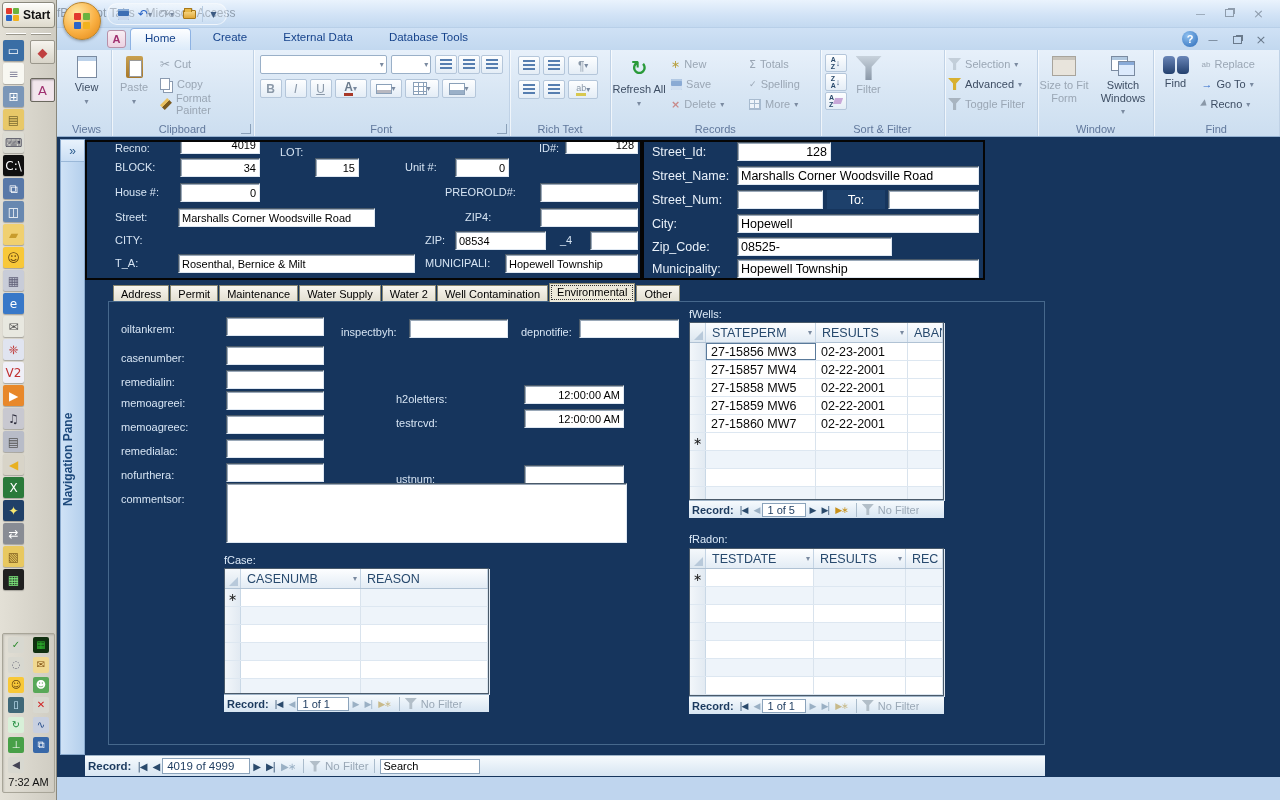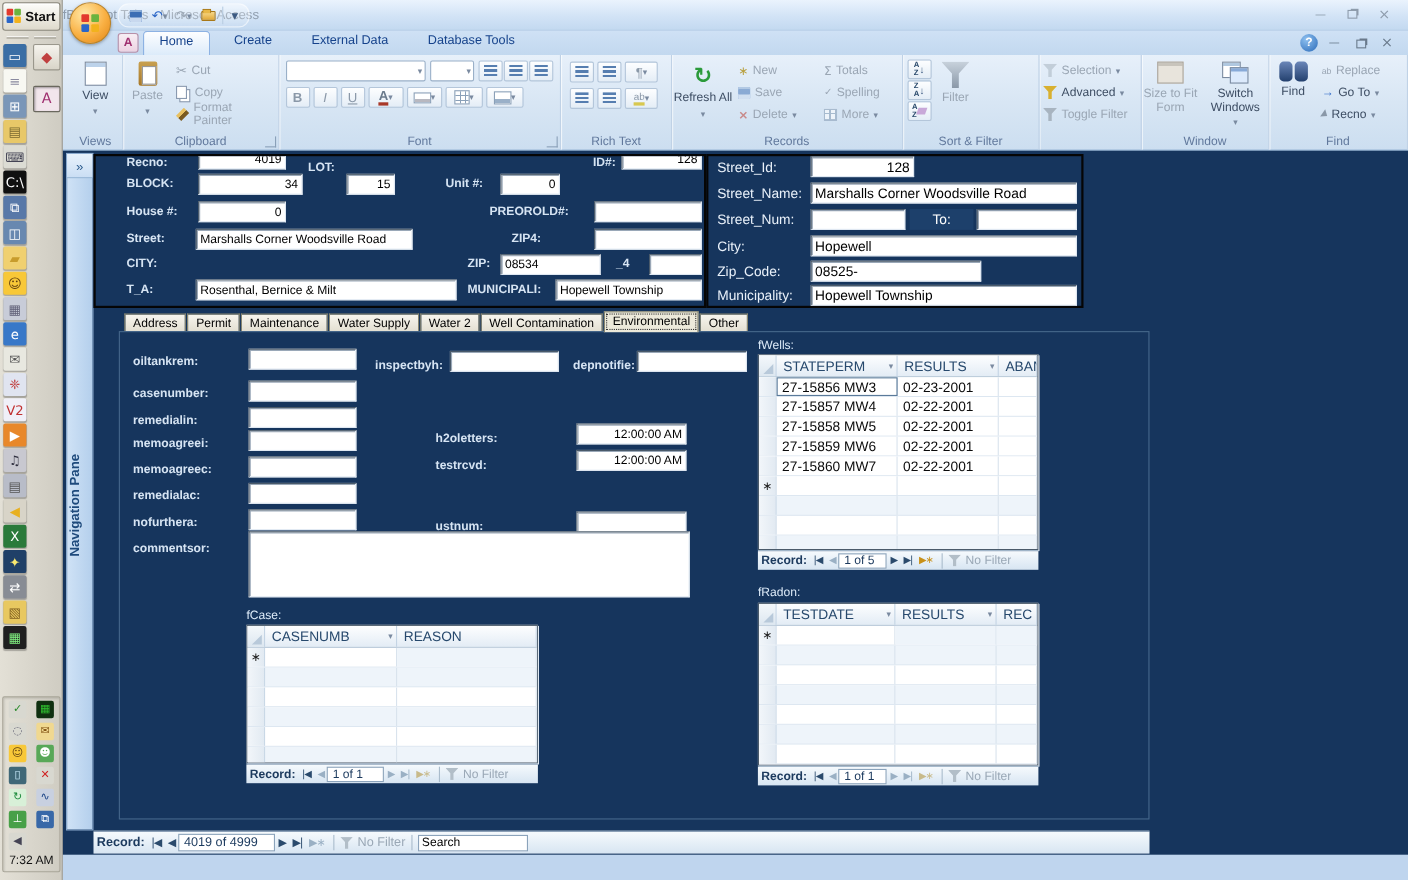--- a/index.html
+++ b/index.html
@@ -76,21 +76,21 @@
   .i-winswitch::before{content:"";position:absolute;left:0;top:0;width:15px;height:13px;background:#fff;border:1px solid #7a8aa0;box-shadow:inset 0 3px 0 #b0c8e0;}
   .i-winswitch::after{content:"";position:absolute;right:0;bottom:0;width:15px;height:13px;background:#dceafc;border:1px solid #7a8aa0;box-shadow:inset 0 3px 0 #88aad8;}
   .i-sizefit{width:24px;height:20px;background:#e8e4dc;border:1px solid #a8a49c;box-shadow:inset 0 3px 0 #c8c4bc;}
   .launcher{position:absolute;right:2px;bottom:2px;width:10px;height:10px;border:1px solid #8aa0b8;border-top:none;border-left:none;font-size:7px;color:#8aa0b8;cursor:pointer;}
   
   .document{position:absolute;left:0;top:137px;width:100%;height:640px;background:#16355d;overflow:hidden;}
   .navpane{position:absolute;left:3px;top:2px;width:25px;height:616px;background:linear-gradient(90deg,#cfe2f6,#b4cfec);border:1px solid #8aaace;}
   .np-head{height:22px;border-bottom:1px solid #9ab8d8;display:flex;align-items:center;justify-content:center;color:#2a5a8c;font-size:12px;cursor:pointer;background:linear-gradient(#e8f2fc,#cadef4);}
   .np-text{position:absolute;left:0;top:30px;bottom:6px;width:100%;writing-mode:vertical-rl;transform:rotate(180deg);text-align:center;font-size:12px;font-weight:bold;color:#1e4a7c;}
   .panel{position:absolute;background:#16355d;border:2px solid #050505;overflow:hidden;}
-  .flabel{position:absolute;font-size:11px;color:#d6e4f3;white-space:nowrap;font-weight:bold;}
+  .flabel{position:absolute;font-size:11px;color:#d6e4f3;white-space:nowrap;}
   .flabel2{position:absolute;font-size:12.5px;color:#e9f1fa;white-space:nowrap;}
   .field{position:absolute;height:19px;background:#fff;border-top:1px solid #4a5a6a;border-left:1px solid #4a5a6a;border-bottom:1px solid #dfe8f2;border-right:1px solid #dfe8f2;box-shadow:inset 1px 1px 0 #9aa8b8;font-size:11px;color:#000;padding:2px 3px;overflow:hidden;white-space:nowrap;}
   .field.big{font-size:12.5px;}
   .num{text-align:right;}
   .tolabel{position:absolute;height:19px;background:#1d406b;color:#fff;font-size:12.5px;display:flex;align-items:center;justify-content:center;}
   .tabstrip{position:absolute;left:56px;top:146px;display:flex;align-items:flex-end;height:19px;}
   .ftab{height:17px;background:linear-gradient(#f7f5ee,#e2ded0);border:1px solid #88866f;border-bottom:none;font-size:11px;color:#000;padding:2px 7px 0;margin-right:1px;cursor:pointer;white-space:nowrap;}
   .ftab.active{height:19px;background:#ece9da;outline:1px dotted #333;outline-offset:-3px;z-index:2;}
   .tabpage{position:absolute;left:51px;top:164px;width:937px;height:444px;border:1px solid #46688c;background:#16355d;}
   .sf-title{position:absolute;font-size:11px;color:#dceaf8;}
@@ -505,21 +505,21 @@
       <div class="np-text">Navigation Pane</div>
     </div>
 
     <div class="panel" style="left:28px;top:3px;width:557px;height:140px">
       <span class="flabel" style="left:28px;top:0">Recno:</span>
       <input class="field num" style="left: 93px; top: -7px; width: 80px;" value="4019">
       <span class="flabel" style="left:452px;top:0">ID#:</span>
       <input class="field num" style="left: 478px; top: -7px; width: 73px;" value="128">
 
       <span class="flabel" style="left:28px;top:19px">BLOCK:</span>
-      <input class="field num" style="left: 93px; top: 16px; width: 95px;" value="34">
+      <input class="field num" style="left: 93px; top: 16px; width: 80px;" value="34">
       <span class="flabel" style="left:193px;top:4px">LOT:</span>
       <input class="field num" style="left: 228px; top: 16px; width: 44px;" value="15">
       <span class="flabel" style="left:318px;top:19px">Unit #:</span>
       <input class="field num" style="left: 368px; top: 16px; width: 54px;" value="0">
 
       <span class="flabel" style="left:28px;top:44px">House #:</span>
       <input class="field num" style="left: 93px; top: 41px; width: 80px;" value="0">
       <span class="flabel" style="left:358px;top:44px">PREOROLD#:</span>
       <input class="field" style="left: 453px; top: 41px; width: 98px;" value="">
 

